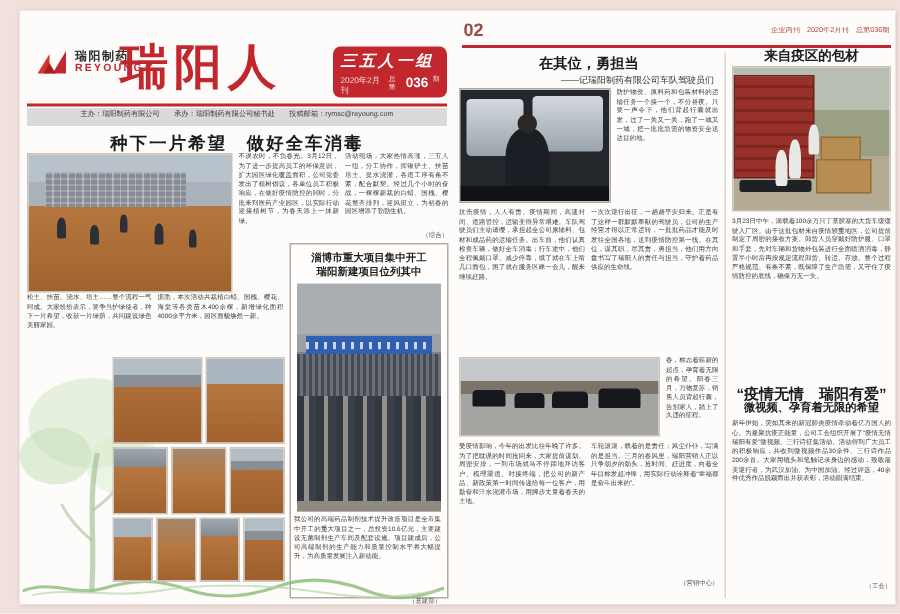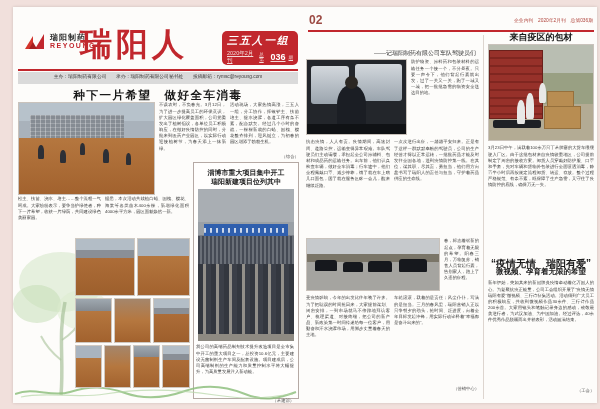--- a/index.html
+++ b/index.html
@@ -9,21 +9,21 @@
   .txt{position:absolute;overflow:hidden;}
   .sc{font-size:6px;line-height:1.42;text-align:justify;color:#3c3c3c;transform:scale(.72);transform-origin:0 0;width:138.9%;}
   .sc8{font-size:6px;line-height:1.3;color:#3c3c3c;transform:scale(.8);transform-origin:0 0;width:125%;}
   .attr{font-size:6px;color:#555;text-align:right;transform:scale(.72);transform-origin:100% 0;width:138.9%;margin-left:-38.9%;}
   
   .logo-cn{position:absolute;left:37px;top:25px;font-size:8px;font-weight:bold;color:#2e2e2e;letter-spacing:1px;}
   .logo-en{position:absolute;left:37px;top:35px;font-size:7px;font-weight:bold;color:#c1272d;letter-spacing:1.5px;}
   .mast-title{position:absolute;left:52px;top:16px;width:138px;text-align:center;font-family:"DejaVu Serif",serif;font-size:32px;font-weight:bold;color:#c1272d;letter-spacing:4px;}
   .issue-box{position:absolute;left:209px;top:24px;width:76px;height:34px;background:#c1272d;border-radius:5px;color:#fff;padding:3px 5px;box-sizing:border-box;}
   .issue-type{font-family:"DejaVu Serif",serif;font-style:italic;font-size:10.5px;font-weight:bold;letter-spacing:2px;}
-  .issue-line2{display:flex;align-items:center;gap:3px;margin-top:2px;color:#f3d9d7;text-decoration:underline;}
+  .issue-line2{display:flex;align-items:flex-start;gap:3px;margin-top:2px;color:#f3d9d7;}
   .issue-date{font-size:5.5px;}
   .issue-no-prefix,.issue-no-suffix{font-size:4.5px;}
   .issue-no{font-size:9px;font-weight:bold;color:#fff;}
   .mast-line{position:absolute;left:5px;top:62px;width:280px;height:1.5px;background:#c1272d;}
   .pub-bar{position:absolute;left:5px;top:65px;width:280px;height:12px;background:#dadada;}
   .pub-bar .sc8{color:#3a3a3a;text-align:center;padding-top:3px;}
   .headline{position:absolute;left:5px;top:81px;width:280px;text-align:center;font-size:11.5px;font-weight:bold;color:#1a1a1a;letter-spacing:1.5px;}
   
   .photo{position:absolute;overflow:hidden;border:1px solid #c9c2bb;box-sizing:border-box;}
   .photo>div{position:absolute;}
@@ -178,20 +178,21 @@
 
   <div class="page-right">
 
     <div class="page-no">02</div>
     <div class="issue-info">
       <div class="sc8">企业内刊　2020年2月刊　总第036期</div>
     </div>
     <div class="header-line"></div>
     <div class="vdiv"></div>
 
+    <div class="art-title" style="left:3px;top:29px;width:173px;font-size:9.5px;">在其位，勇担当</div>
     <div class="subtitle" style="left:3px;top:42px;width:170px;">——记瑞阳制药有限公司车队驾驶员们</div>
 
     <div class="photo ph-driver" style="left:3px;top:52px;width:101px;height:76px;">
       <div class="glass" style="left:4%;top:8%;width:38%;height:52%;"></div>
       <div class="glass" style="left:48%;top:6%;width:48%;height:50%;"></div>
       <div class="driver-body" style="left:30%;top:34%;width:30%;height:58%;"></div>
       <div class="driver-head" style="left:38%;top:22%;width:13px;height:13px;"></div>
       <div class="dash" style="left:0;bottom:0;width:100%;height:13%;"></div>
     </div>
     <div class="txt" style="left:108px;top:52px;width:68px;height:76px;">

